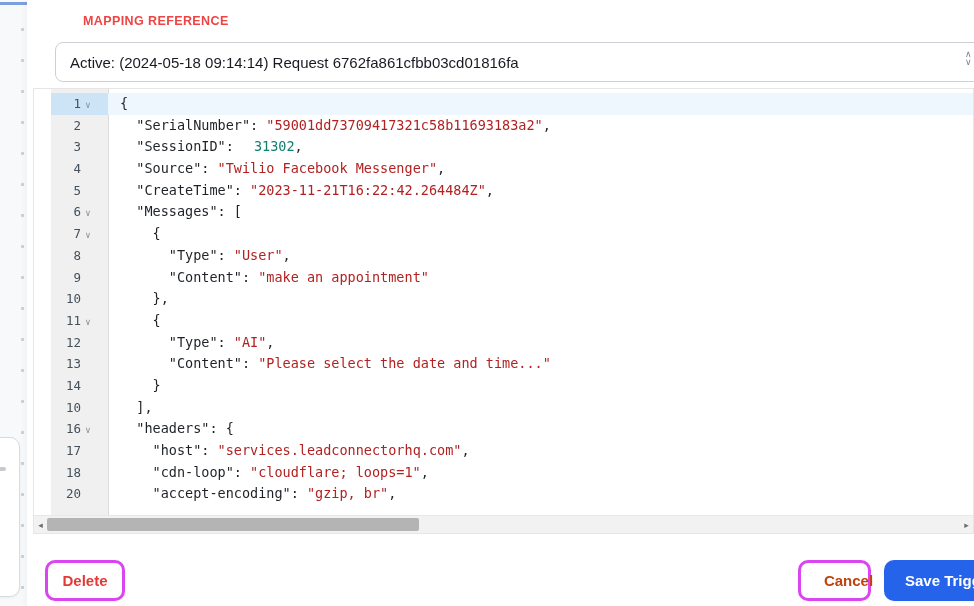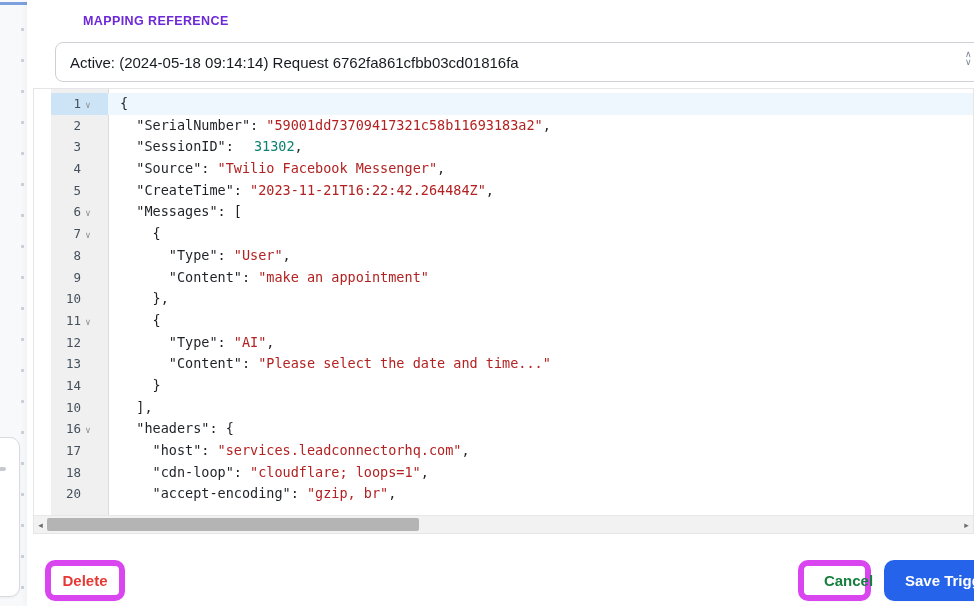--- a/index.html
+++ b/index.html
@@ -28,21 +28,21 @@
     background:#c6c9cf;border-radius:2px;
   }
   
   .modal{
     position:absolute;left:27px;top:0;width:947px;height:606px;
     background:#ffffff;box-shadow:-2px 0 6px rgba(0,0,0,.04);
     overflow:hidden;
   }
   .modal-title{
     position:absolute;left:28px;top:14px;
-    font-size:12.5px;font-weight:700;letter-spacing:.4px;color:#6d28d9;padding-left:28px;
+    font-size:12.5px;font-weight:700;letter-spacing:.4px;color:#ef4444;padding-left:28px;
   }
   
   .request-select{
     position:absolute;left:28px;top:42px;width:958px;height:40px;
     border:1px solid #cdd0d5;border-radius:8px;background:#fff;
     box-sizing:border-box;display:flex;align-items:center;
     font-size:15px;color:#171b21;cursor:pointer;
   }
   .request-select .sel-text{padding-left:14px;white-space:nowrap;}
   .combo-chevrons{
@@ -96,25 +96,25 @@
   .sb-arrow.right{right:0;}
   .sb-thumb{
     position:absolute;top:2px;height:13px;background:#b4b4b4;border-radius:2px;
     cursor:pointer;
   }
   
   .btn{
     position:absolute;top:560px;height:41px;box-sizing:border-box;
     display:flex;align-items:center;justify-content:center;
     border-radius:10px;font-size:15px;font-weight:600;cursor:pointer;
-    border:6px solid #d946ef;background:#fff;
+    border:3px solid #d946ef;background:#fff;
     box-shadow:0 1px 2px rgba(0,0,0,.04);
   }
   .btn-delete{left:18px;width:80px;color:var(--danger,#e53935);}
-  .btn-cancel{left:771px;width:73px;color:#15803d;font-weight:600;padding-left:28px;}
+  .btn-cancel{left:771px;width:73px;color:#c2410c;font-weight:600;padding-left:28px;}
   .btn-save{
     left:857px;width:132px;border:none;color:#ffffff;
     background:var(--accent,#2563eb);
   }
 </style>
 </head>
 <body>
 
 <div class="canvas-strip">
   <div class="selected-node-edge"></div>

